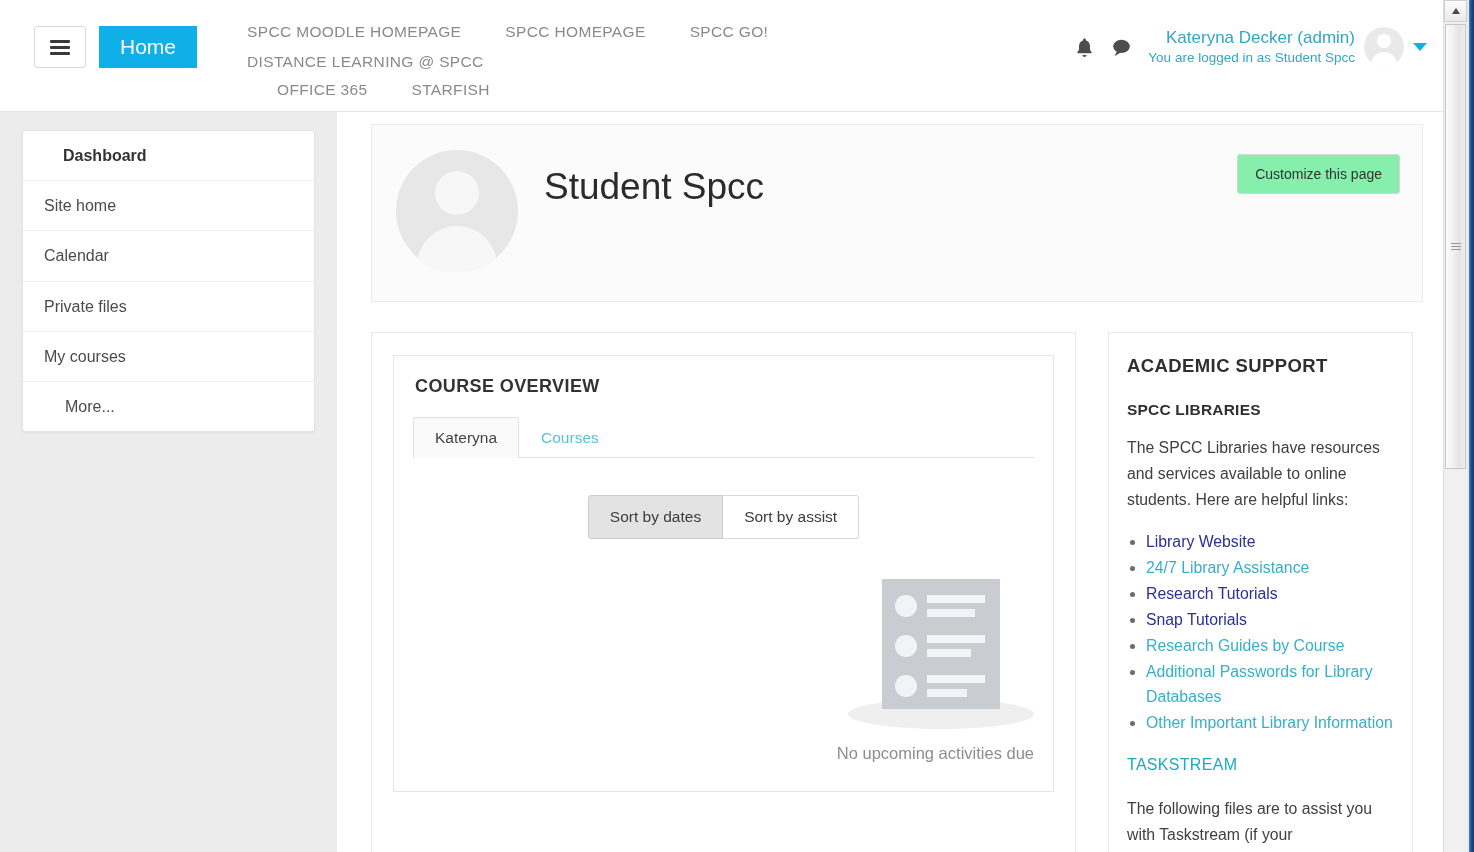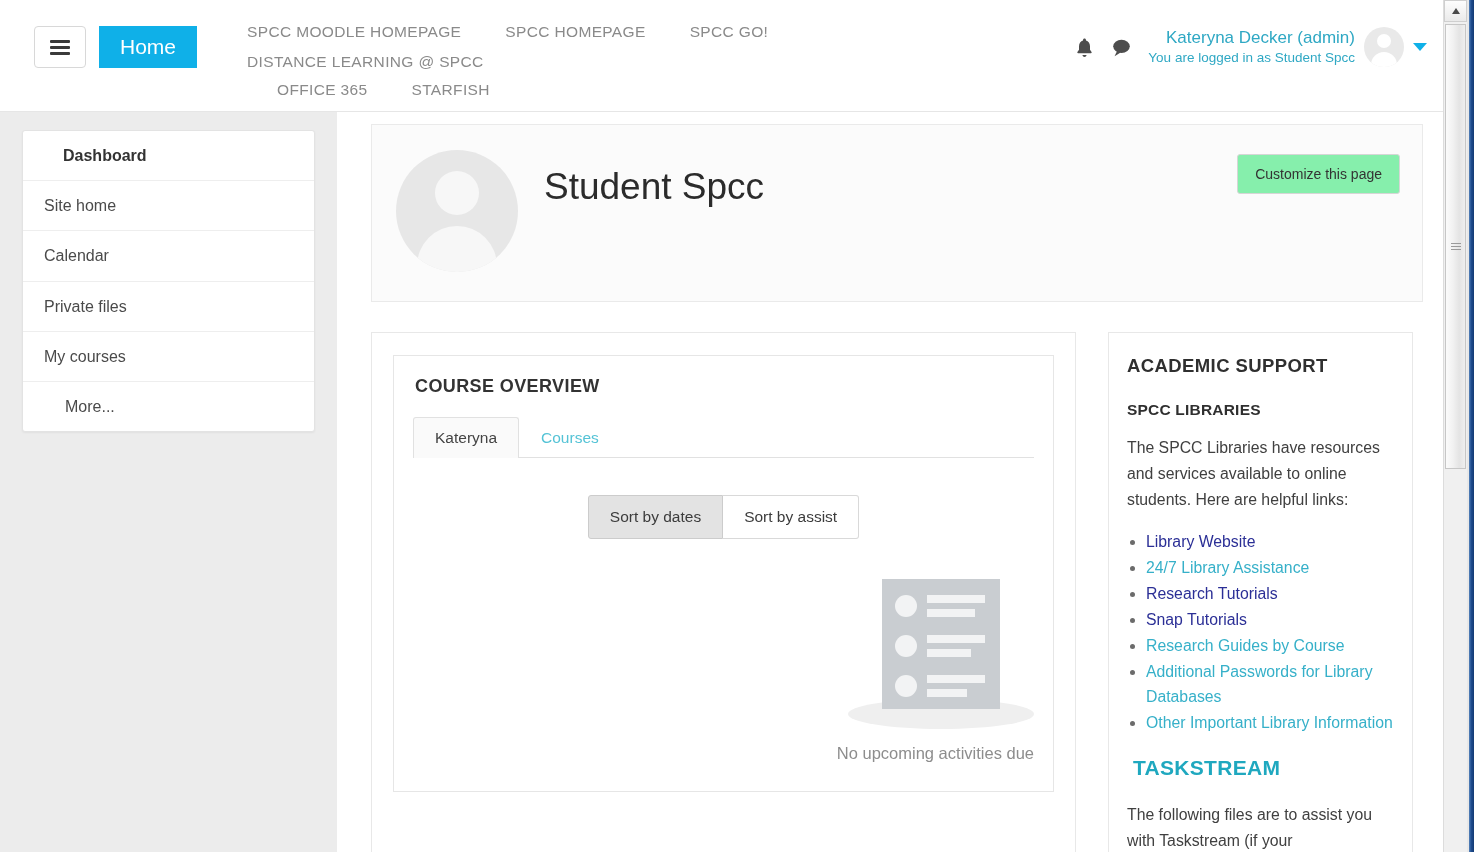--- a/index.html
+++ b/index.html
@@ -429,26 +429,26 @@
     font-size: 15.8px;
     line-height: 1.59;
     margin-bottom: 1px;
     color: #6b6b6b;
   }
   .blk-list li a { text-decoration: none; cursor: pointer; }
   .link-teal { color: #36b0c9; }
   .link-visited { color: #2b2f96; }
   .blk-link-head {
     display: block;
-    font-size: 21px;
-    font-weight: bold;
+    font-size: 16px;
+    font-weight: normal;
     color: #1fa8bf;
     letter-spacing: 0.3px;
     text-decoration: none;
-    margin: 0 0 22px 8px;
+    margin: 0 0 22px 2px;
     cursor: pointer;
   }
 </style>
 </head>
 <body>
 
 <div class="window">
 
   <div class="viewport">
 

